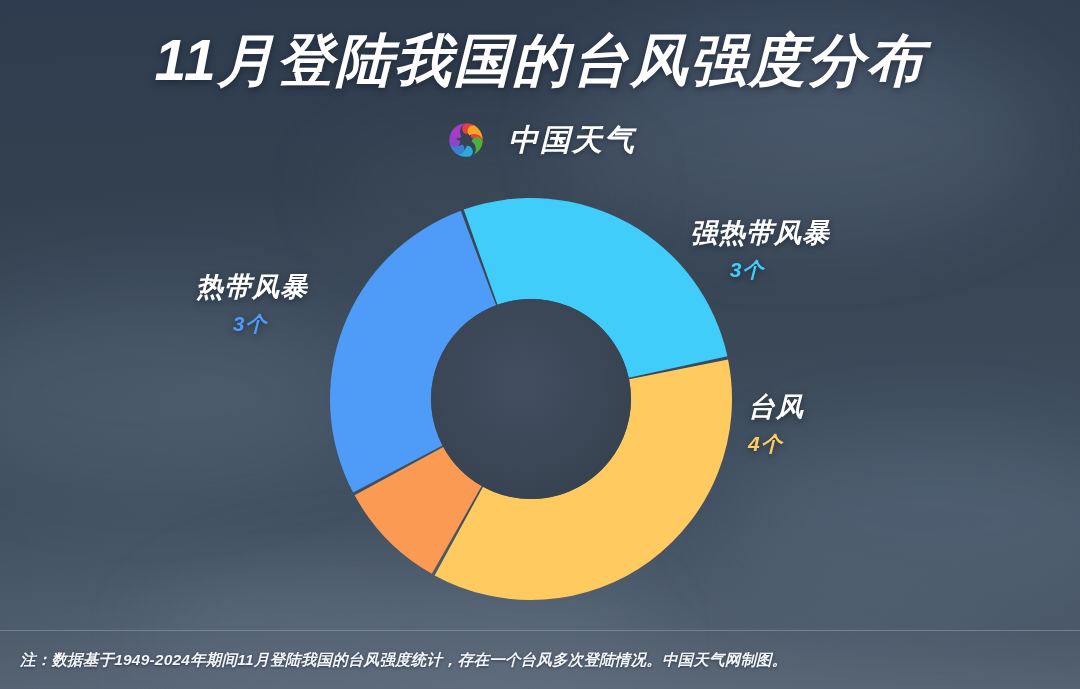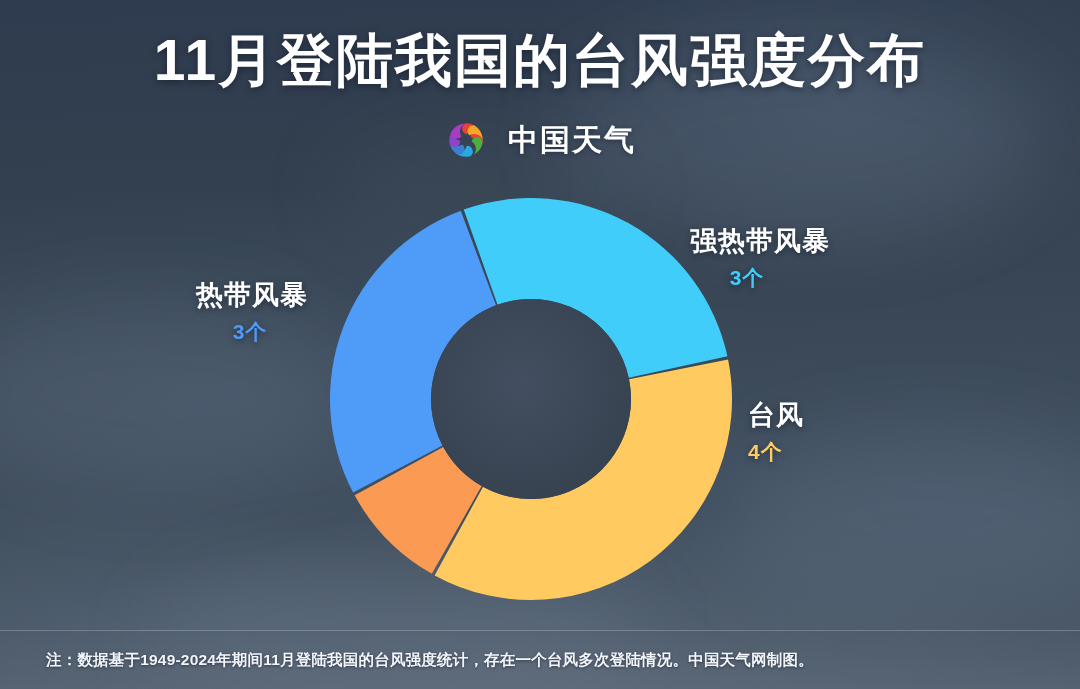--- a/index.html
+++ b/index.html
@@ -11,20 +11,21 @@
   }
   #poster{
     position:relative;width:1080px;height:689px;overflow:hidden;
     background:
       radial-gradient(ellipse 520px 260px at 78% 16%, rgba(120,140,165,.18), rgba(120,140,165,0) 70%),
       radial-gradient(ellipse 620px 300px at 20% 58%, rgba(110,130,155,.16), rgba(110,130,155,0) 72%),
       radial-gradient(ellipse 700px 230px at 88% 72%, rgba(96,116,142,.20), rgba(96,116,142,0) 70%),
       radial-gradient(ellipse 460px 180px at 8% 90%, rgba(130,150,175,.14), rgba(130,150,175,0) 72%),
       radial-gradient(ellipse 800px 300px at 50% 103%, rgba(150,168,190,.20), rgba(150,168,190,0) 68%),
       linear-gradient(178deg,#2f3c4f 0%,#33404f 26%,#3a4857 50%,#3e4c5b 72%,#475564 88%,#4d5a68 100%);
+    font-style: italic;
   }
   .cloud{position:absolute;border-radius:50%;filter:blur(38px);pointer-events:none;}
   .c1{left:560px;top:40px;width:480px;height:200px;background:rgba(140,158,182,.13);}
   .c2{left:-60px;top:300px;width:420px;height:190px;background:rgba(128,146,170,.12);}
   .c3{left:720px;top:430px;width:420px;height:180px;background:rgba(122,140,166,.16);}
   .c4{left:150px;top:560px;width:500px;height:160px;background:rgba(150,166,188,.13);}
   .c5{left:330px;top:130px;width:300px;height:120px;background:rgba(110,128,152,.10);}
 
   
   .title{
@@ -44,21 +45,21 @@
   .logo-text{
     color:#ffffff;font-size:30px;font-weight:700;letter-spacing:2px;
     line-height:34px;white-space:nowrap;
     text-shadow:0 1px 5px rgba(12,20,32,.5);
   }
 
   
   #donut{position:absolute;left:318px;top:186px;width:426px;height:426px;}
 
   
-  .callout{position:absolute;white-space:nowrap;margin-top:8px;}
+  .callout{position:absolute;white-space:nowrap;}
   .callout .cap{
     color:#ffffff;font-size:27px;font-weight:700;line-height:34px;
     letter-spacing:1px;text-shadow:0 2px 6px rgba(12,20,32,.55);
   }
   .callout .val{
     font-size:21px;font-weight:700;line-height:40px;letter-spacing:1px;
     text-shadow:0 2px 6px rgba(12,20,32,.5);
   }
   .ca-right{text-align:left;}
   .ca-left{text-align:right;}
@@ -74,21 +75,21 @@
 
   
   .footnote-bar{
     position:absolute;left:0;bottom:0;width:1080px;height:58px;
     display:flex;align-items:center;
     background:linear-gradient(180deg,rgba(80,92,108,.30),rgba(96,108,124,.46));
     border-top:1px solid rgba(186,200,218,.30);
   }
   .footnote{
     color:#f2f5f9;font-size:15.5px;line-height:20px;font-weight:700;
-    letter-spacing:.2px;padding-left:46px;white-space:nowrap;
+    letter-spacing:.2px;padding-left:20px;white-space:nowrap;
     text-shadow:0 1px 3px rgba(12,20,32,.55);
   }
 </style>
 </head>
 <body>
 
 <div id="poster">
 
   <div class="cloud c1"></div>
   <div class="cloud c2"></div>

